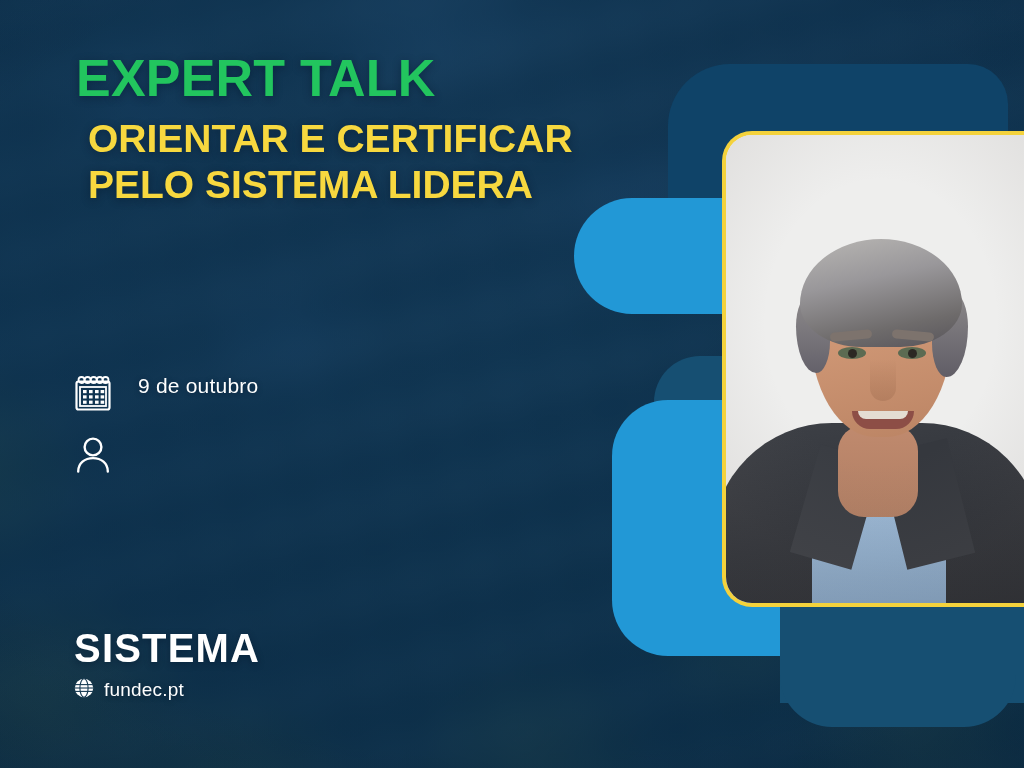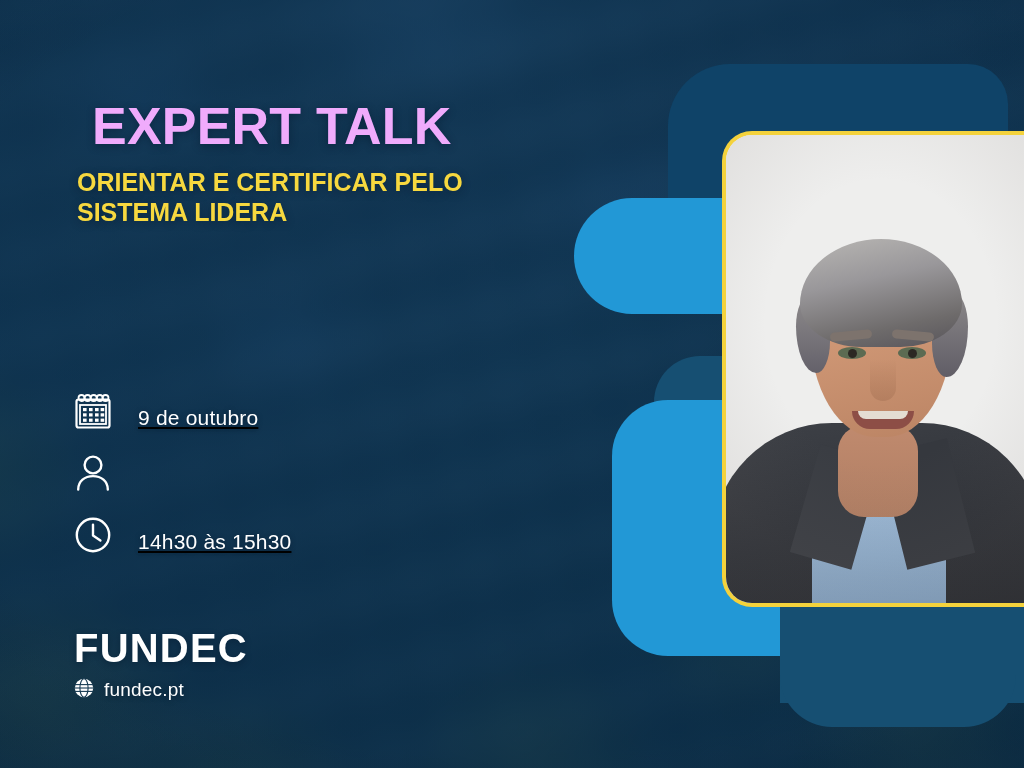--- a/index.html
+++ b/index.html
@@ -248,60 +248,59 @@
     background: radial-gradient(ellipse 70% 55% at 52% 40%, rgba(0,0,0,0) 55%, rgba(120,110,105,0.10) 100%);
   }
 
   
   .text-col {
     position: absolute;
     left: 76px; top: 0;
     width: 560px;
   }
   .kicker {
-    margin: 16px;
-    padding-top: 84px;
+    margin: 0;
+    padding-top: 52px;
     font-size: 52px;
     font-weight: 700;
     letter-spacing: 0.2px;
     line-height: 1.0;
-    color: #f0abfc;
+    color: #22c55e;
     text-shadow: 0 2px 8px rgba(0,20,40,0.45);
   }
   .headline {
     margin: 6px 0 0 0;
     font-size: 33px;
     font-weight: 700;
     line-height: 1.17;
     color: #ffffff;
     text-shadow: 0 2px 8px rgba(0,20,40,0.45);
     max-width: 500px;
   }
   .subhead {
-    margin: 1px;
-    font-size: 25px;
+    margin: 12px;
+    font-size: 39px;
     font-weight: 700;
     line-height: 1.18;
     color: #f7d83f;
     text-shadow: 0 2px 8px rgba(0,20,40,0.45);
     max-width: 500px;
   }
 
   
   .info-list {
     position: absolute;
     left: 74px; top: 374px;
     width: 500px;
   }
   .info-row {
     display: flex;
-    align-items: flex-end;
+    align-items: flex-start;
     height: 56px;
     margin-bottom: 6px;
-    text-decoration: underline;
   }
   .info-icon {
     width: 46px;
     min-width: 46px;
     display: flex;
     align-items: center;
     justify-content: flex-start;
   }
   .info-text {
     margin-left: 18px;
@@ -420,35 +419,26 @@
 
     <div class="info-row">
       <span class="info-icon">
         <svg width="38" height="38" viewBox="0 0 38 38" fill="none">
           <circle cx="19" cy="11" r="8.4" stroke="#ffffff" stroke-width="2.4"></circle>
           <path d="M4.2 35.5c0-8.3 6.6-13.4 14.8-13.4s14.8 5.1 14.8 13.4" stroke="#ffffff" stroke-width="2.4" stroke-linecap="round"></path>
         </svg>
       </span>
     </div>
 
-    <div class="info-row">
-      <span class="info-icon">
-        <svg width="38" height="38" viewBox="0 0 38 38" fill="none">
-          <circle cx="19" cy="19" r="16.2" stroke="#ffffff" stroke-width="2.4"></circle>
-          <path d="M19 8.6V19.4l7.4 5.2" stroke="#ffffff" stroke-width="2.4" stroke-linecap="round" stroke-linejoin="round"></path>
-        </svg>
-      </span>
-      <span class="info-text">14h30 às 15h30</span>
-    </div>
 
 
   </div>
 
   <div class="footer">
-    <div class="brand">FUNDEC</div>
+    <div class="brand">SISTEMA</div>
     <div class="site">
       <span>
         <svg width="20" height="20" viewBox="0 0 20 20">
           <circle cx="10" cy="10" r="9.2" fill="#ffffff"></circle>
           <g stroke="#173a52" stroke-width="1.1" fill="none">
             <ellipse cx="10" cy="10" rx="4.1" ry="9.2"></ellipse>
             <line x1="0.9" y1="6.6" x2="19.1" y2="6.6"></line>
             <line x1="0.9" y1="10" x2="19.1" y2="10"></line>
             <line x1="0.9" y1="13.4" x2="19.1" y2="13.4"></line>
           </g>

